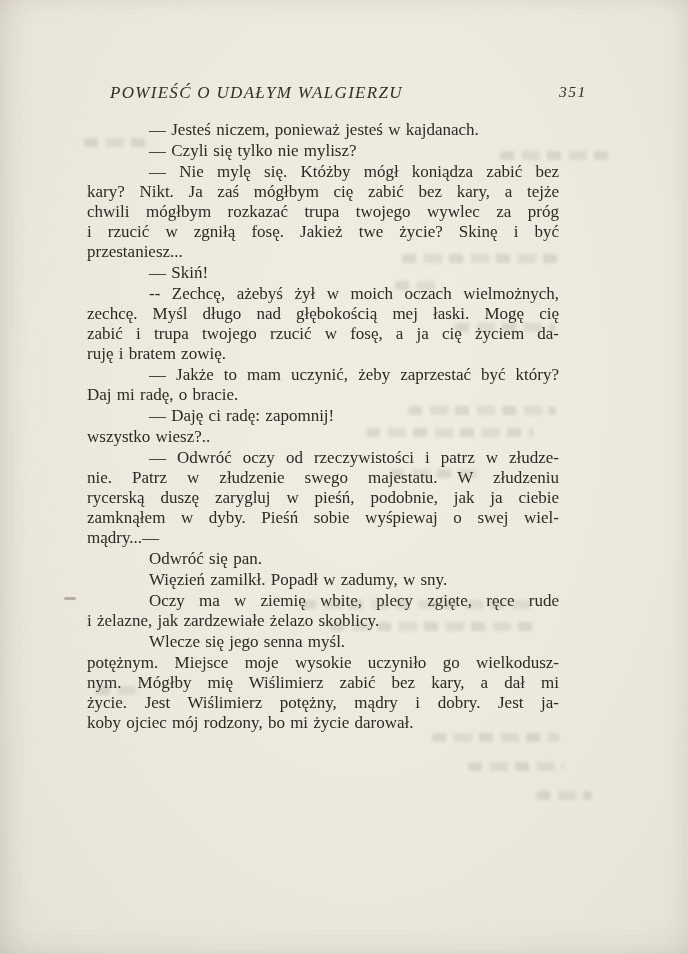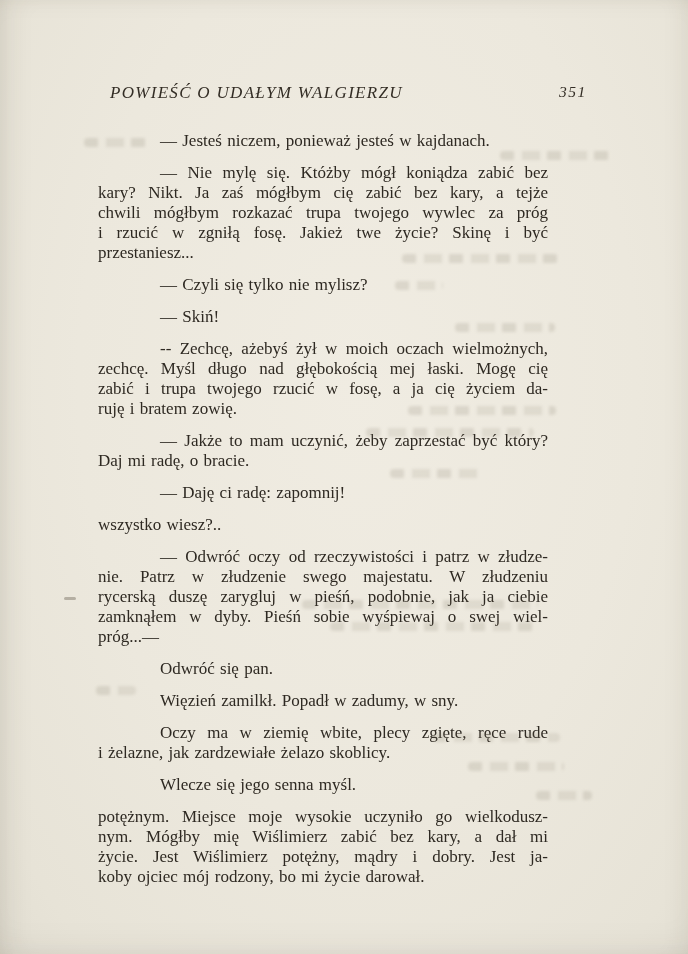--- a/index.html
+++ b/index.html
@@ -45,21 +45,21 @@
   }
   .text-block {
     position: absolute;
     left: 86px;
     top: 119px;
     width: 474px;
     font-size: 17px;
     line-height: 20px;
     word-spacing: 1px;
   }
-  .paragraph { margin: 12px; }
+  .paragraph { margin: 1px; }
   .line {
     text-align: justify;
     text-align-last: justify;
   }
   .line.last { text-align-last: left; }
   .line.first { text-indent: 62px; }
 
   
   .ghost {
     position: absolute;
@@ -91,28 +91,28 @@
 
   <div class="header-title">POWIEŚĆ O UDAŁYM WALGIERZU</div>
 
   <div class="page-number">351</div>
 
   <div class="text-block">
       <div class="paragraph">
         <div class="line first last">— Jesteś niczem, ponieważ jesteś w kajdanach.</div>
       </div>
       <div class="paragraph">
+        <div class="line first last">— Czyli się tylko nie mylisz?</div>
+      </div>
+      <div class="paragraph">
         <div class="line first">— Nie mylę się. Któżby mógł koniądza zabić bez</div>
         <div class="line">kary? Nikt. Ja zaś mógłbym cię zabić bez kary, a tejże</div>
         <div class="line">chwili mógłbym rozkazać trupa twojego wywlec za próg</div>
         <div class="line">i rzucić w zgniłą fosę. Jakież twe życie? Skinę i być</div>
         <div class="line last">przestaniesz...</div>
-      </div>
-      <div class="paragraph">
-        <div class="line first last">— Czyli się tylko nie mylisz?</div>
       </div>
       <div class="paragraph">
         <div class="line first last">— Skiń!</div>
       </div>
       <div class="paragraph">
         <div class="line first">-- Zechcę, ażebyś żył w moich oczach wielmożnych,</div>
         <div class="line">zechcę. Myśl długo nad głębokością mej łaski. Mogę cię</div>
         <div class="line">zabić i trupa twojego rzucić w fosę, a ja cię życiem da-</div>
         <div class="line last">ruję i bratem zowię.</div>
       </div>
@@ -124,21 +124,21 @@
         <div class="line first last">— Daję ci radę: zapomnij!</div>
       </div>
       <div class="paragraph">
         <div class="line last">wszystko wiesz?..</div>
       </div>
       <div class="paragraph">
         <div class="line first">— Odwróć oczy od rzeczywistości i patrz w złudze-</div>
         <div class="line">nie. Patrz w złudzenie swego majestatu. W złudzeniu</div>
         <div class="line">rycerską duszę zarygluj w pieśń, podobnie, jak ja ciebie</div>
         <div class="line">zamknąłem w dyby. Pieśń sobie wyśpiewaj o swej wiel-</div>
-        <div class="line last">próg...—</div>
+        <div class="line last">mądry...—</div>
       </div>
       <div class="paragraph">
         <div class="line first last">Odwróć się pan.</div>
       </div>
       <div class="paragraph">
         <div class="line first last">Więzień zamilkł. Popadł w zadumy, w sny.</div>
       </div>
       <div class="paragraph">
         <div class="line first">Oczy ma w ziemię wbite, plecy zgięte, ręce rude</div>
         <div class="line last">i żelazne, jak zardzewiałe żelazo skoblicy.</div>

